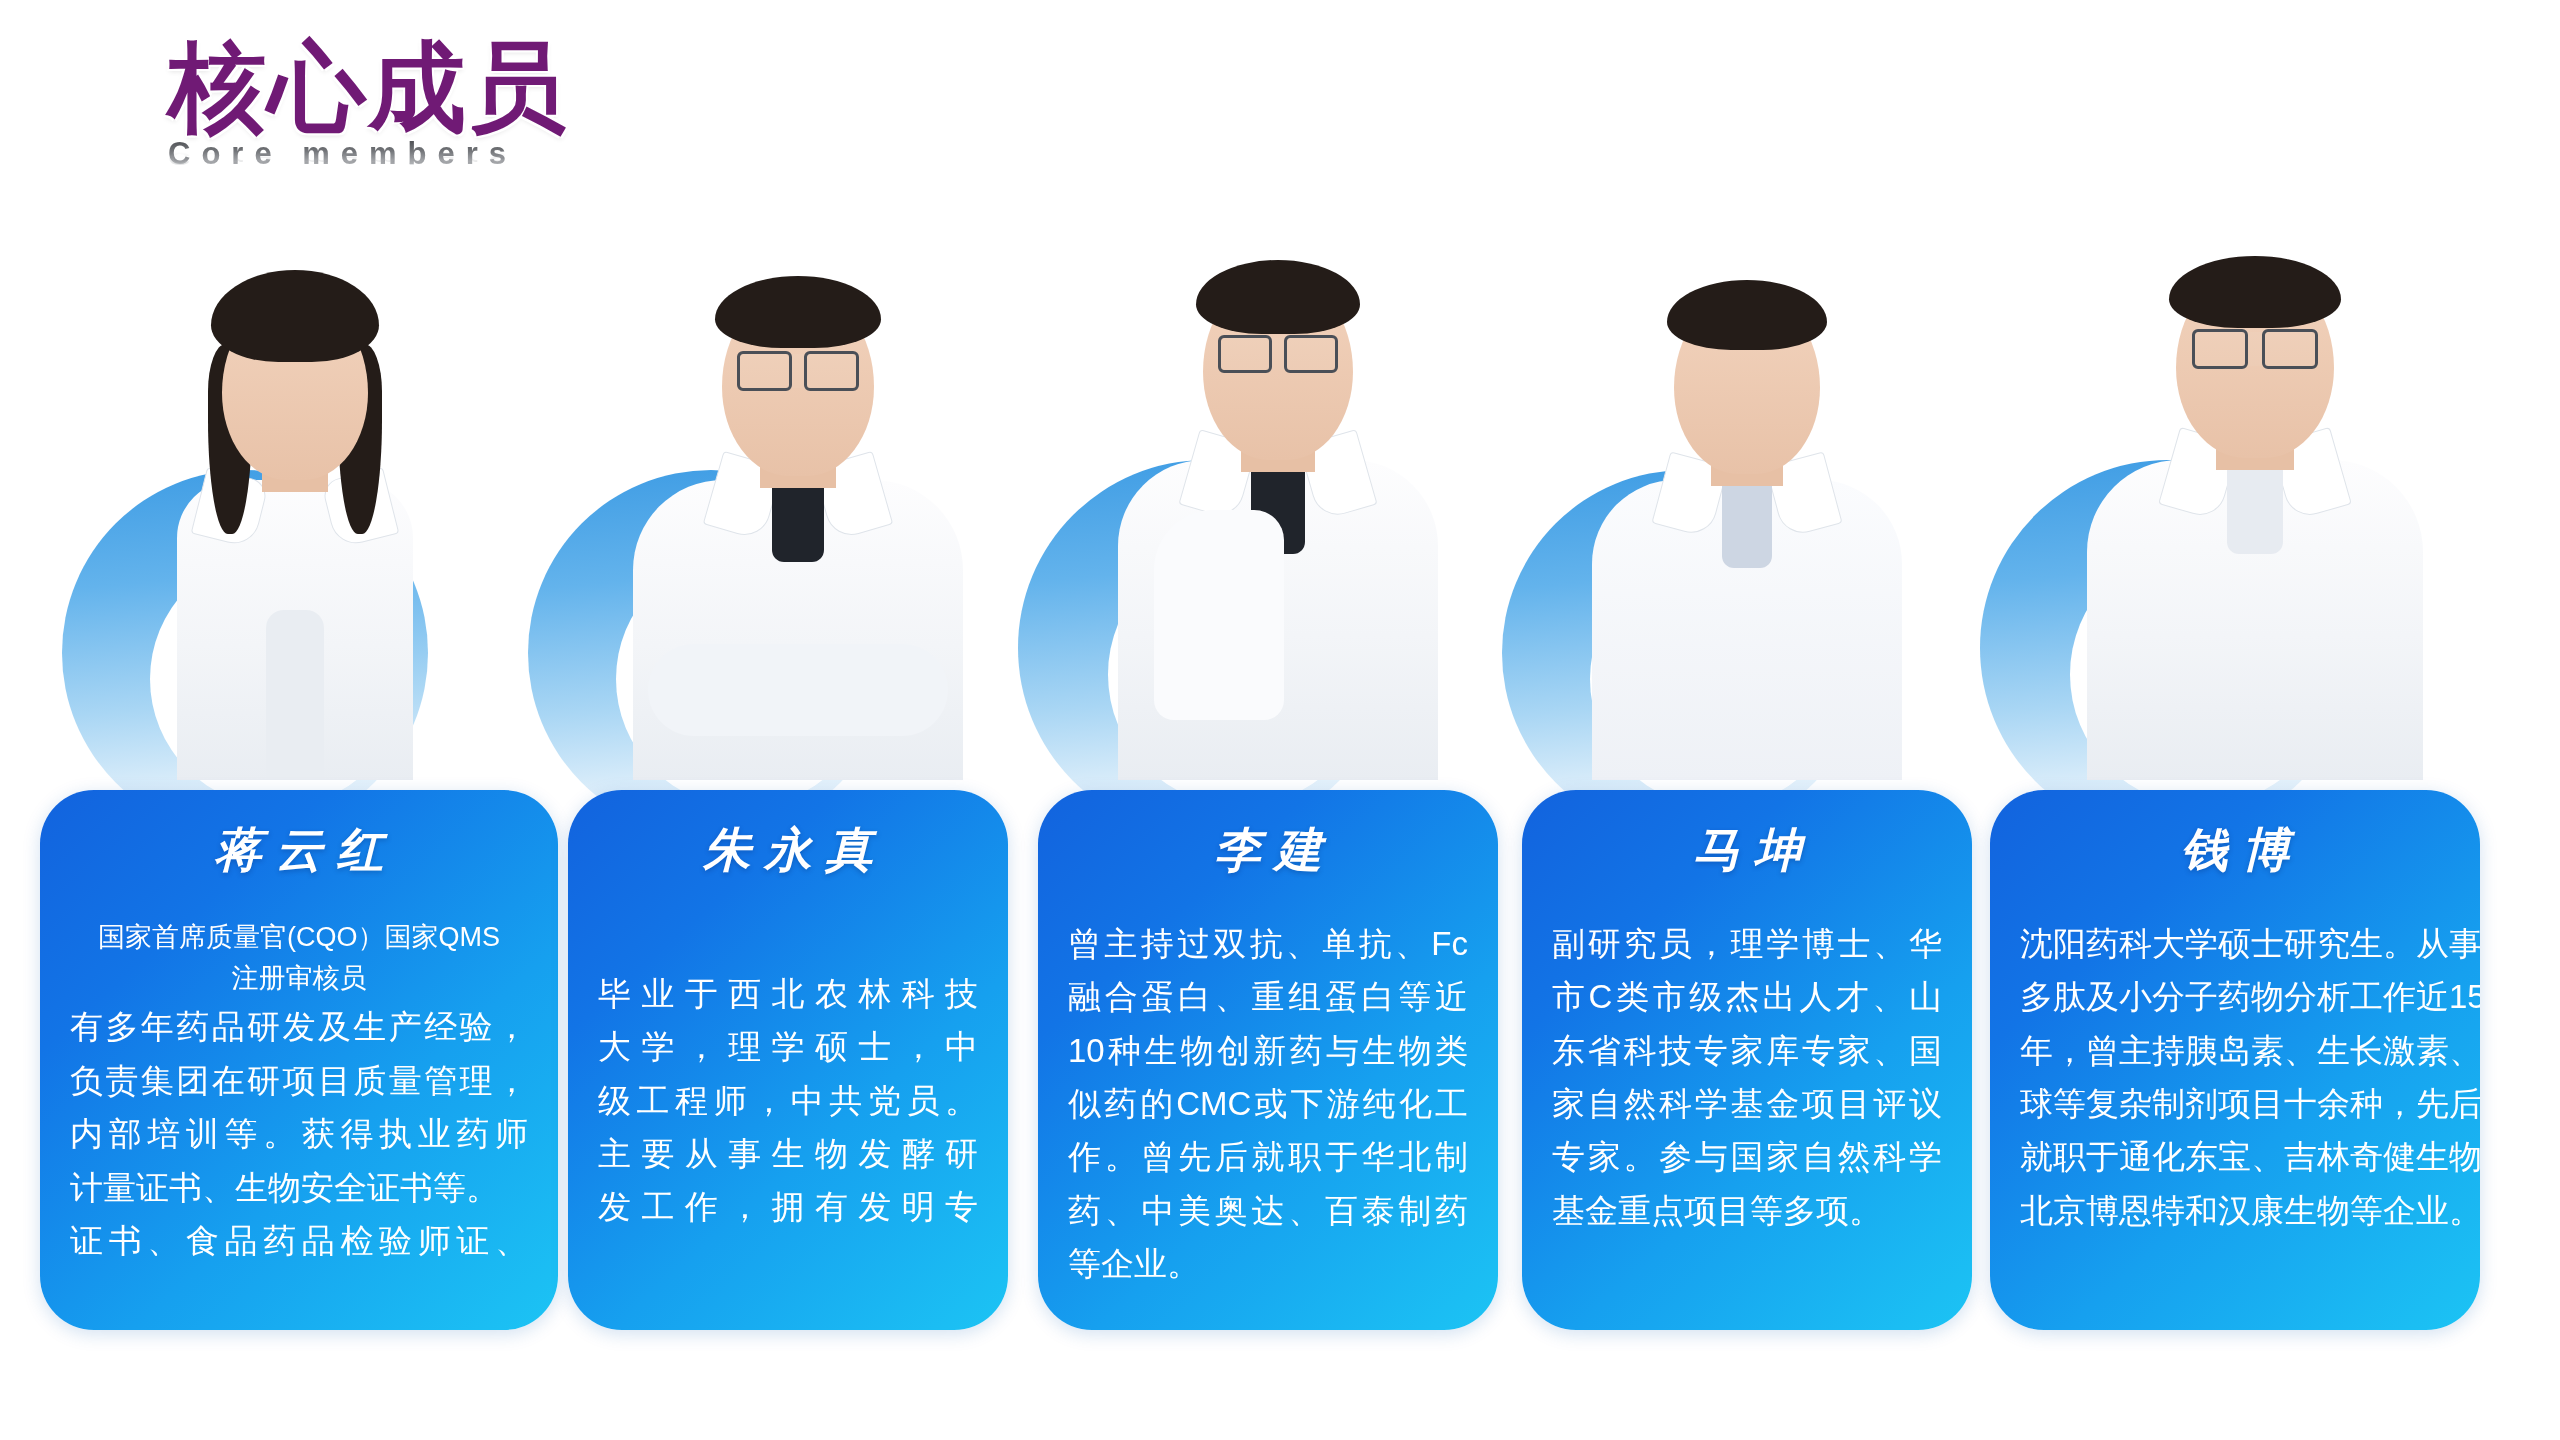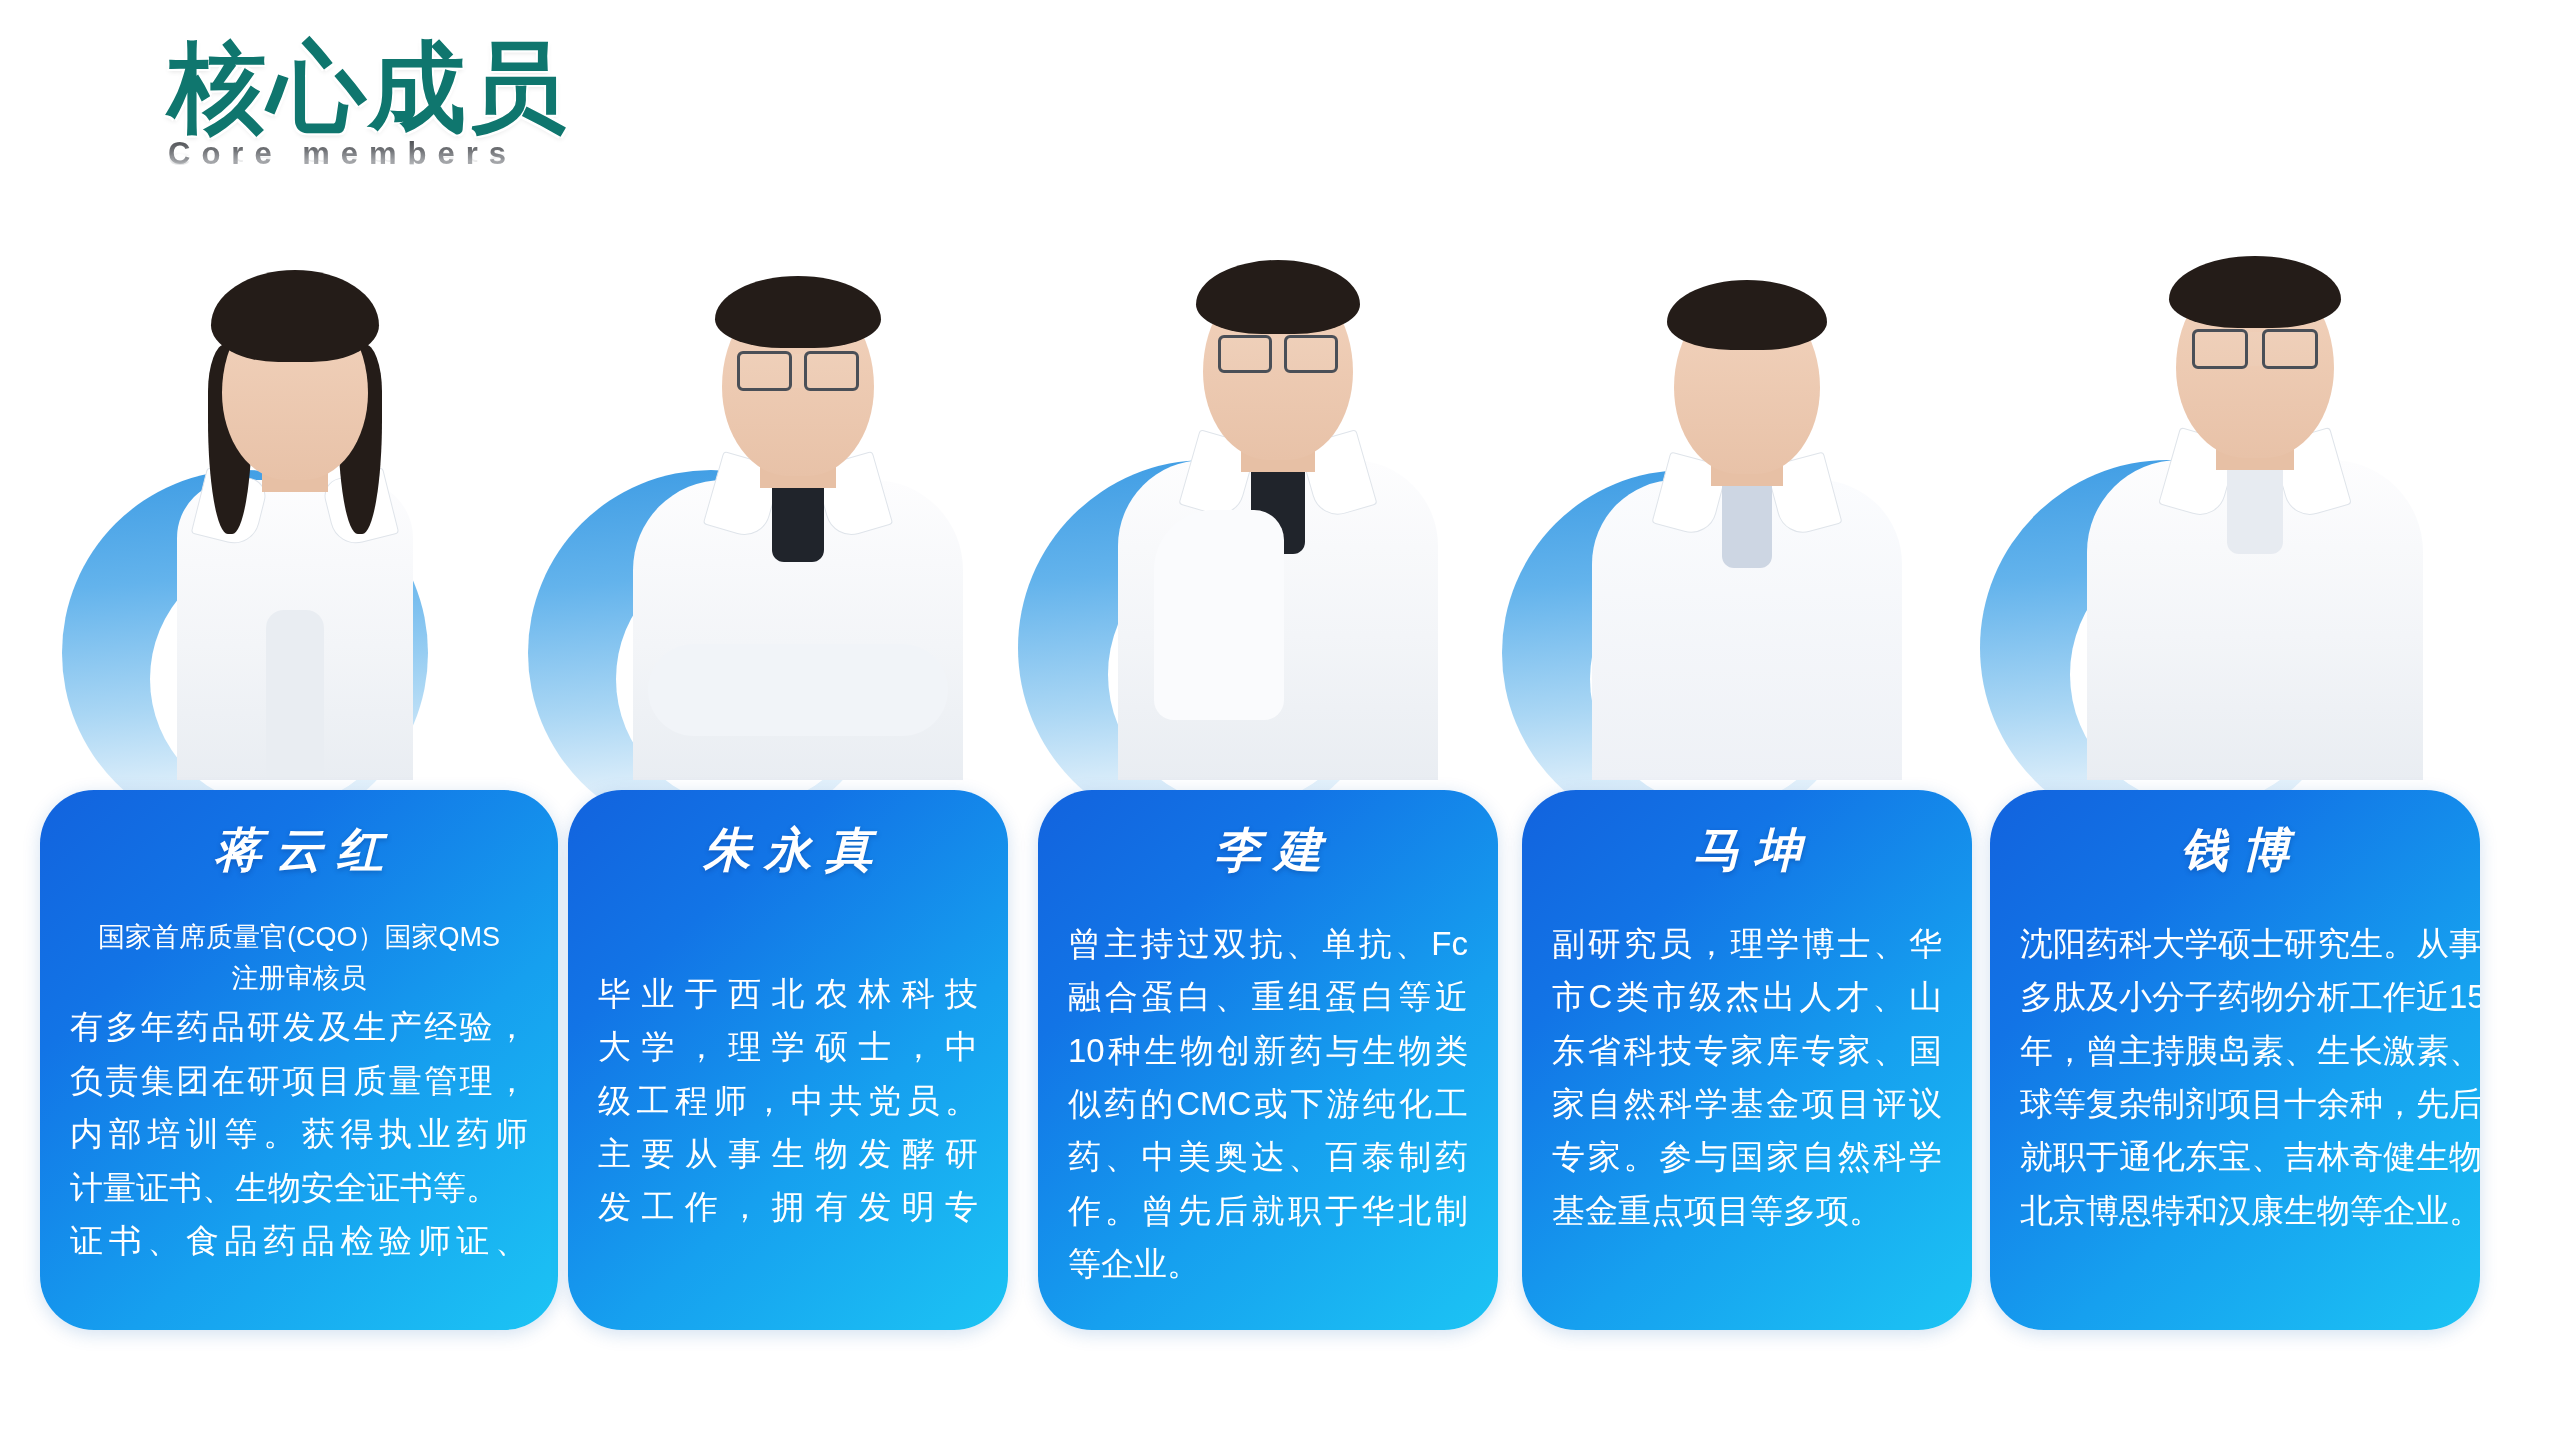--- a/index.html
+++ b/index.html
@@ -6,21 +6,21 @@
   body{
     width:2560px;height:1440px;overflow:hidden;background:#ffffff;
     font-family:"Liberation Sans","DejaVu Sans",sans-serif;
     -webkit-font-smoothing:antialiased;
   }
   .stage{position:relative;width:2560px;height:1440px;background:#fff;overflow:hidden;}
 
   
   .header{position:absolute;left:168px;top:38px;width:700px;}
   .header-title{
-    font-size:98px;line-height:1.0;font-weight:bold;color:#0f766e;
+    font-size:98px;line-height:1.0;font-weight:bold;color:#701a75;
     letter-spacing:2px;
     text-shadow:
       -2px -2px 0 #ffffff, 2px -2px 0 #ffffff,
       -2px  2px 0 #ffffff, 2px  2px 0 #ffffff,
       0 3px 5px rgba(0,0,0,0.10);
     white-space:nowrap;
   }
   .header-sub-wrap{position:relative;margin-top:0;height:58px;}
   .header-sub{
     font-size:31px;font-weight:bold;letter-spacing:11px;color:#6d6f72;
@@ -206,22 +206,22 @@
         <div class="p-glasses" style="bottom:410px;width:114px;height:32px;border:none;"></div>
       </div>
       <div class="card" style="left:0px;top:790px;width:460px;height:540px;">
         <div class="card-inner">
           <div class="card-name">李建</div>
           <div class="card-body">
             <div class="card-line main">曾主持过双抗、单抗、Fc</div>
             <div class="card-line main">融合蛋白、重组蛋白等近</div>
             <div class="card-line main">10种生物创新药与生物类</div>
             <div class="card-line main">似药的CMC或下游纯化工</div>
+            <div class="card-line main">作。曾先后就职于华北制</div>
             <div class="card-line main">药、中美奥达、百泰制药</div>
-            <div class="card-line main">作。曾先后就职于华北制</div>
             <div class="card-line main last">等企业。</div>
           </div>
         </div>
       </div>
     </div>
 
     <div class="member" style="left:1522px;width:450px;">
       <div class="ring" style="left:-20px;top:470px;width:366px;height:366px;"></div>
       <div class="photo" style="left:40px;bottom:660px;width:370px;height:500px;">
         <div class="p-body" style="width:310px;height:300px;border-radius:84px 84px 0 0;background:linear-gradient(180deg,#fbfcfe 0%,#eef1f6 100%);"></div>

